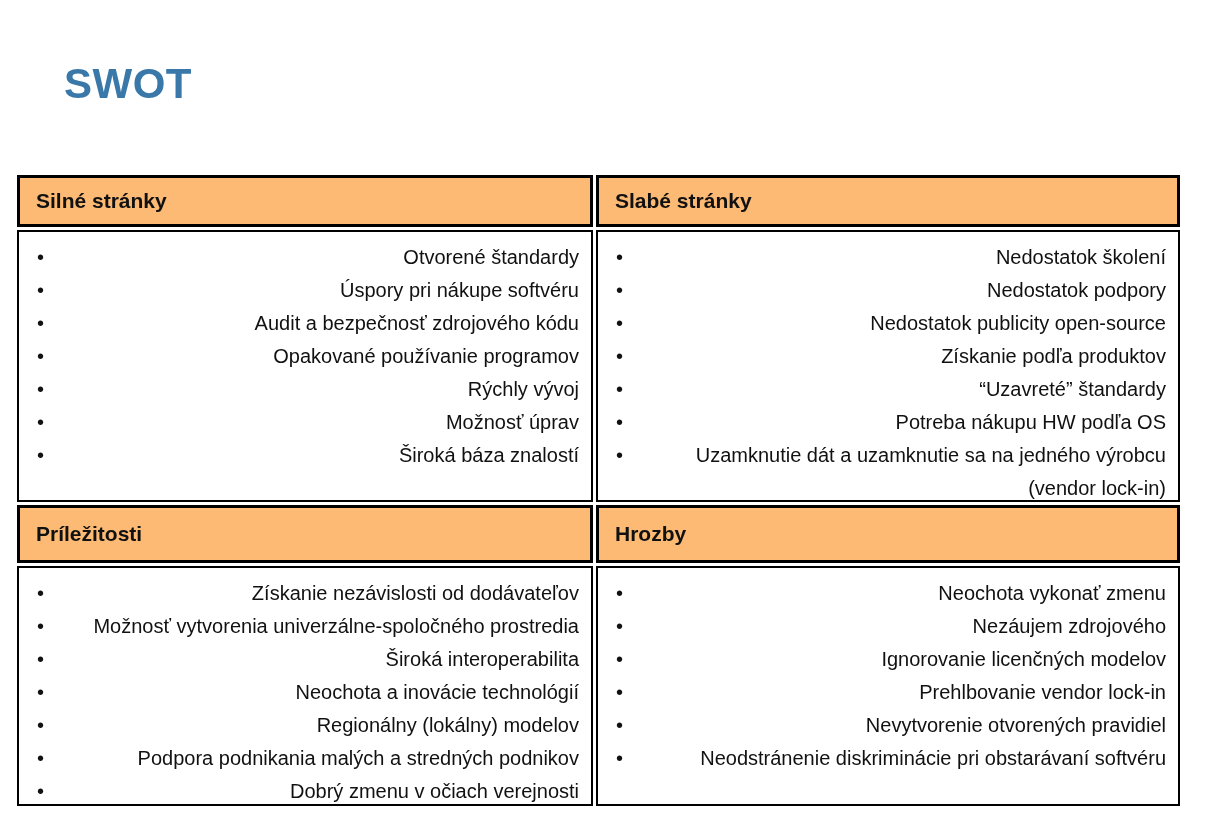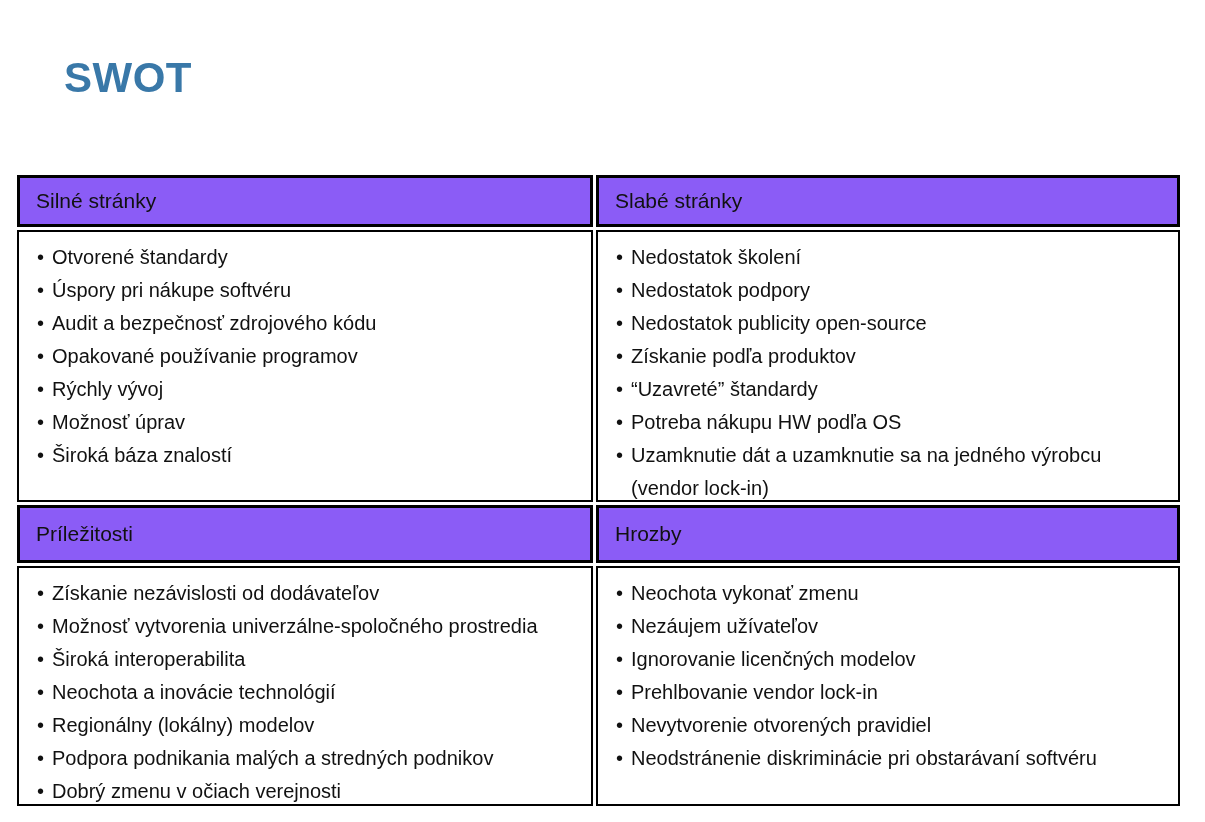--- a/index.html
+++ b/index.html
@@ -10,21 +10,21 @@
   .slide {
     position: relative;
     width: 1205px;
     height: 822px;
     background: #ffffff;
     overflow: hidden;
   }
   .slide-title {
     position: absolute;
     left: 64px;
-    top: 54px;
+    top: 60px;
     margin: 0;
     font-size: 42px;
     font-weight: bold;
     letter-spacing: 0.5px;
     color: #3978a8;
   }
   .swot-table {
     position: absolute;
     left: 17px;
     top: 175px;
@@ -32,36 +32,37 @@
     display: grid;
     grid-template-columns: 576px 584px;
     grid-template-rows: 52px 272px 58px 240px;
     gap: 3px;
   }
   .cell {
     box-sizing: border-box;
     background: #ffffff;
   }
   .cell.header {
-    background: #8b5cf6;
+    background: #fdba74;
     border: 3px solid #000000;
     display: flex;
     align-items: center;
     padding-left: 16px;
     font-size: 21px;
-    font-weight: normal;
+    font-weight: bold;
   }
   .cell.body {
     border: 2px solid #000000;
     padding: 9px 12px 0 16px;
   }
   .bullet-list {
     list-style: none;
     margin: 0;
     padding: 0;
+    text-align: right;
   }
   .bullet-list li {
     position: relative;
     padding-left: 17px;
     font-size: 20px;
     line-height: 33px;
   }
   .bullet-list li::before {
     content: "\2022";
     position: absolute;
@@ -121,21 +122,21 @@
         <li>Široká interoperabilita</li>
         <li>Neochota a inovácie technológií</li>
         <li>Regionálny (lokálny) modelov</li>
         <li>Podpora podnikania malých a stredných podnikov</li>
         <li>Dobrý zmenu v očiach verejnosti</li>
       </ul>
     </div>
     <div class="cell body">
       <ul class="bullet-list">
         <li>Neochota vykonať zmenu</li>
-        <li>Nezáujem užívateľov</li>
+        <li>Nezáujem zdrojového</li>
         <li>Ignorovanie licenčných modelov</li>
         <li>Prehlbovanie vendor lock-in</li>
         <li>Nevytvorenie otvorených pravidiel</li>
         <li>Neodstránenie diskriminácie pri obstarávaní softvéru</li>
       </ul>
     </div>
 
   </div>
 </div>
 

